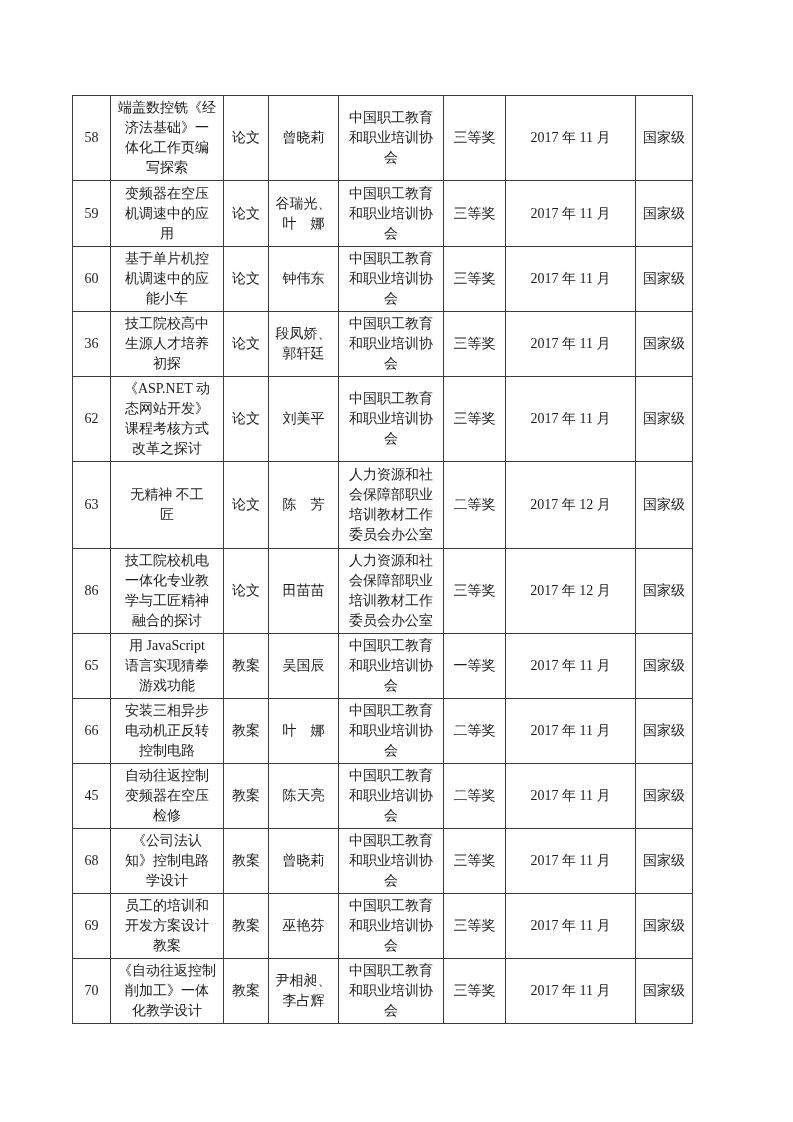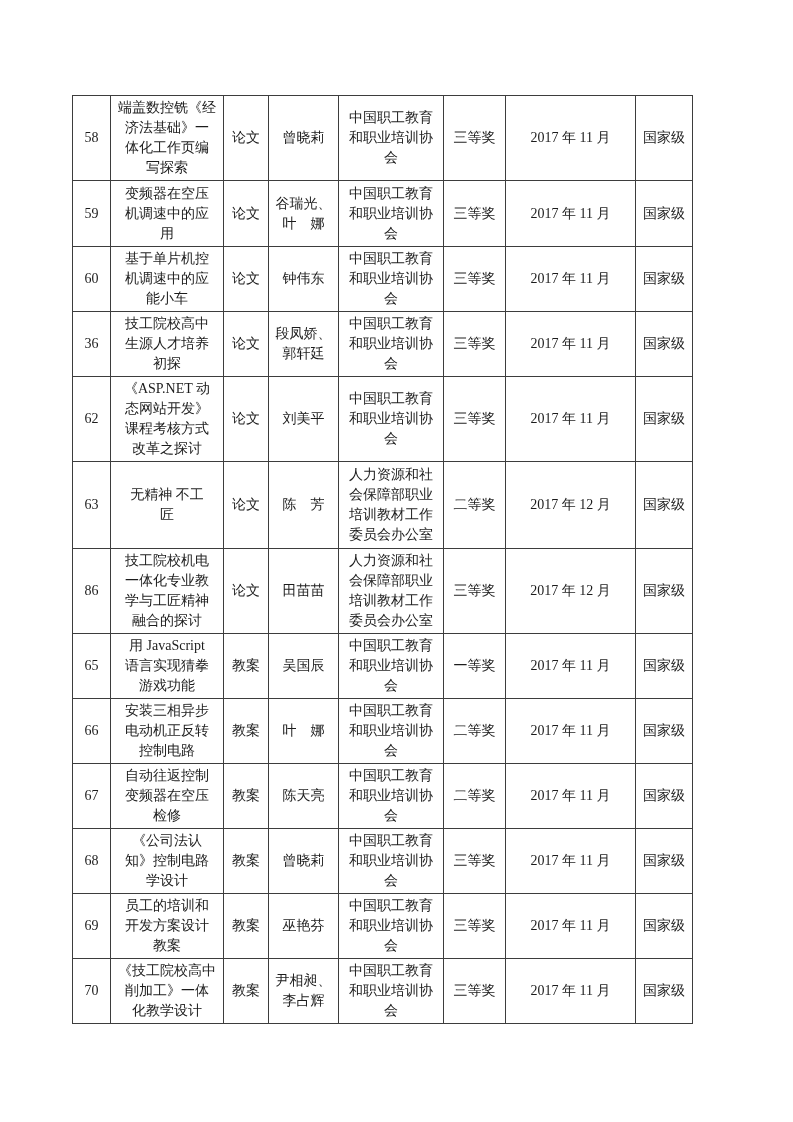--- a/index.html
+++ b/index.html
@@ -200,21 +200,21 @@
     <td>教案</td>
     <td>叶　娜</td>
     <td>中国职工教育
 和职业培训协
 会</td>
     <td>二等奖</td>
     <td>2017 年 11 月</td>
     <td>国家级</td>
   </tr>
         <tr>
-    <td>67</td>
+    <td>45</td>
     <td>自动往返控制
 变频器在空压
 检修</td>
     <td>教案</td>
     <td>陈天亮</td>
     <td>中国职工教育
 和职业培训协
 会</td>
     <td>二等奖</td>
     <td>2017 年 11 月</td>
@@ -243,21 +243,21 @@
     <td>巫艳芬</td>
     <td>中国职工教育
 和职业培训协
 会</td>
     <td>三等奖</td>
     <td>2017 年 11 月</td>
     <td>国家级</td>
   </tr>
         <tr>
     <td>70</td>
-    <td>《技工院校高中
+    <td>《自动往返控制
 削加工》一体
 化教学设计</td>
     <td>教案</td>
     <td>尹相昶、
 李占辉</td>
     <td>中国职工教育
 和职业培训协
 会</td>
     <td>三等奖</td>
     <td>2017 年 11 月</td>

